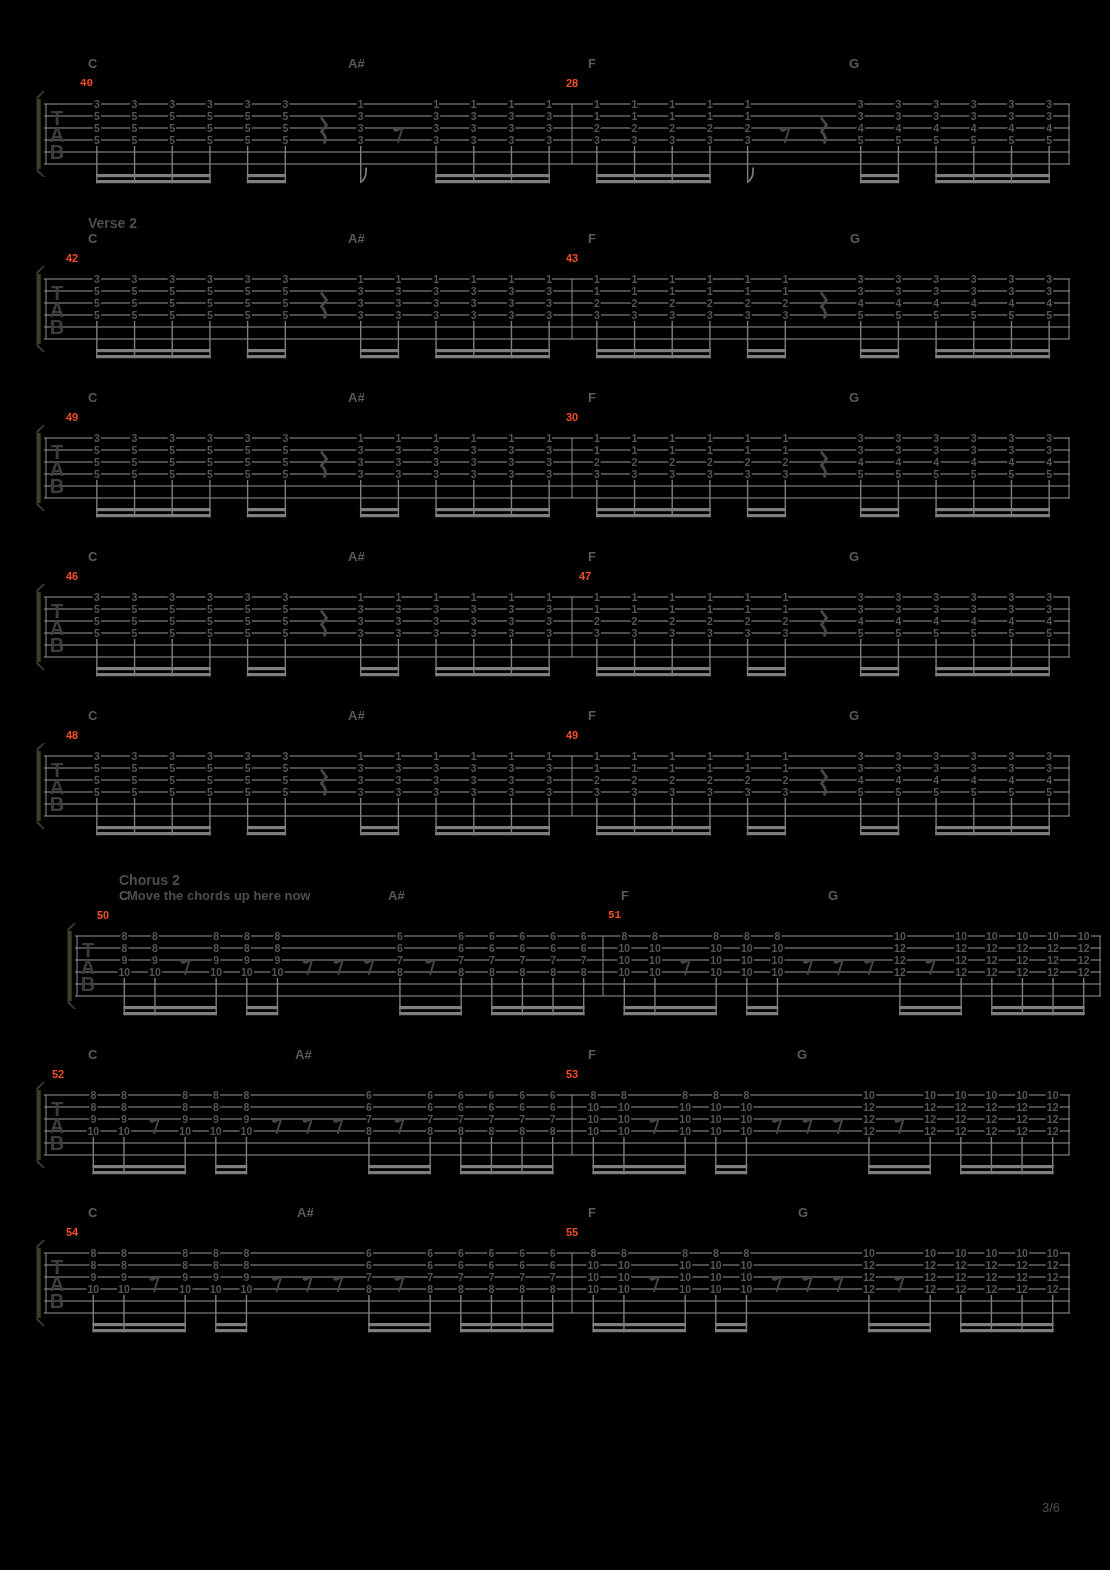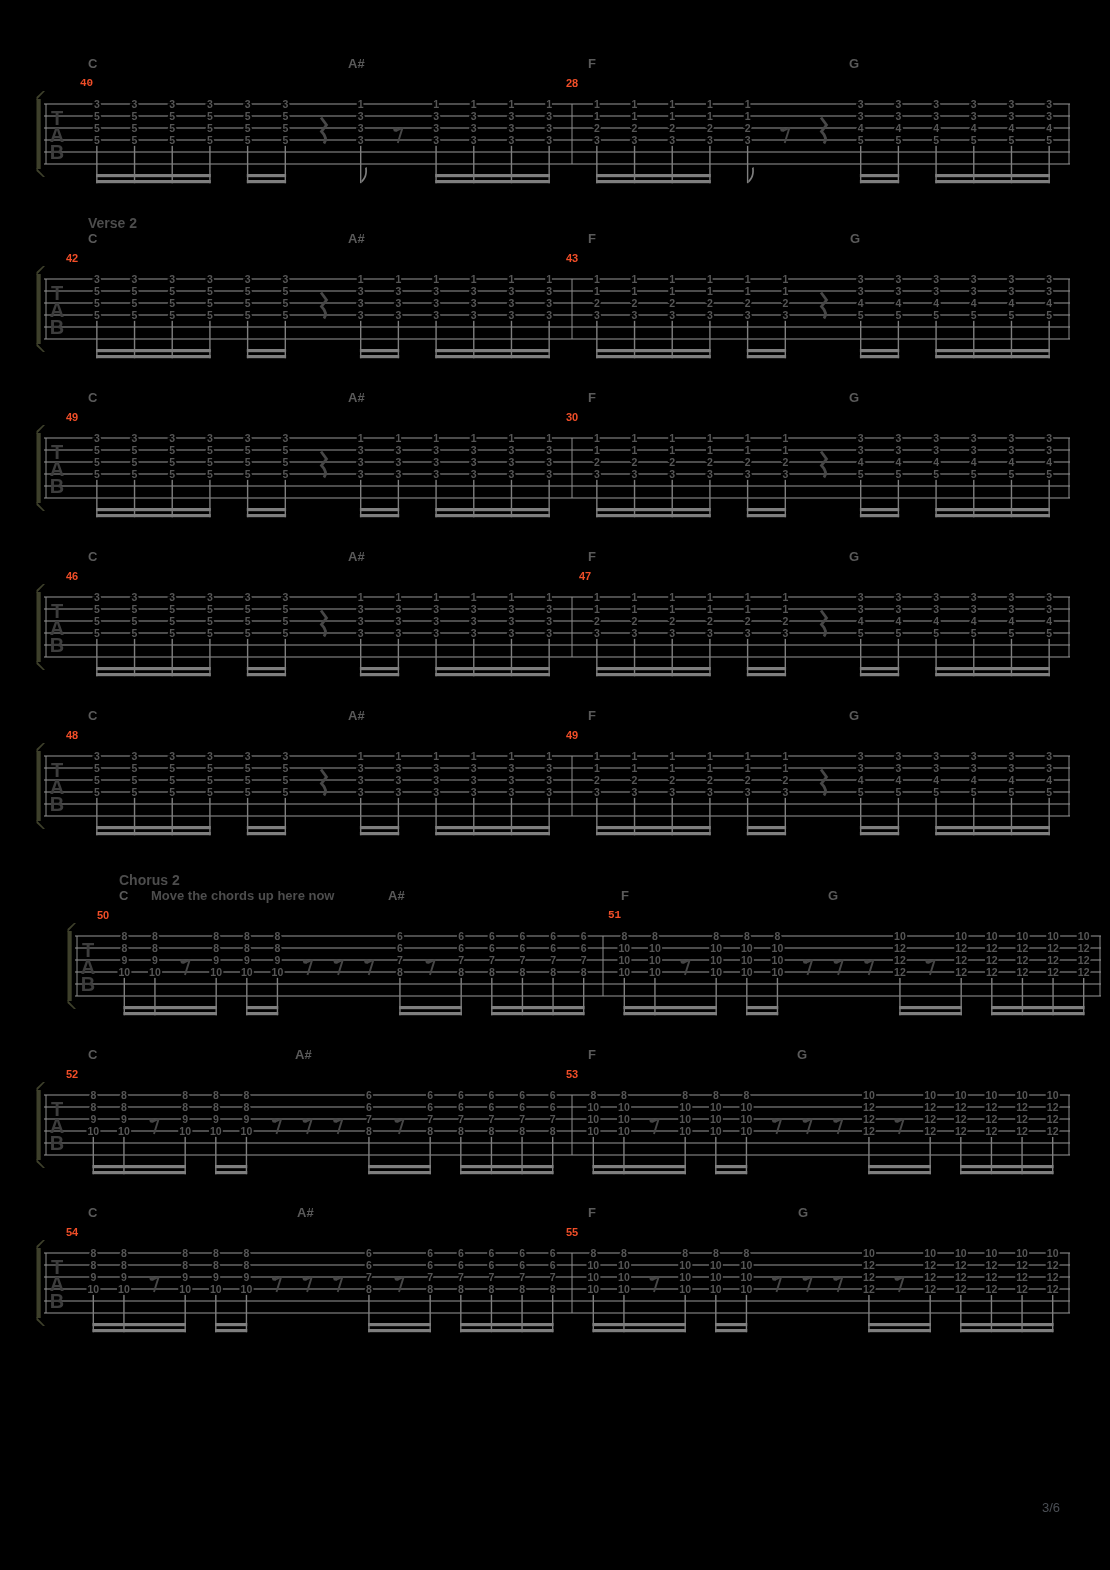--- a/index.html
+++ b/index.html
@@ -841,21 +841,21 @@
           <text x="1049.1538461538462" y="92.8" text-anchor="middle" fill="#565656" stroke="#000" stroke-width="3.5" paint-order="stroke" font-family="&quot;Liberation Sans&quot;,sans-serif" font-size="10.5px" font-weight="bold">4</text>
           <text x="1049.1538461538462" y="104.8" text-anchor="middle" fill="#565656" stroke="#000" stroke-width="3.5" paint-order="stroke" font-family="&quot;Liberation Sans&quot;,sans-serif" font-size="10.5px" font-weight="bold">5</text>
         </svg>
       </div>
       <div class="system" style="left: 0px; top: 871px; position: absolute; margin-left: 31px;">
         <div class="section-label" style="left: 88px; top: 1px;">Chorus 2</div>
         <div class="chord-label" style="left: 88px; top: 17px;">C</div>
         <div class="chord-label" style="left: 357px; top: 17px;">A#</div>
         <div class="chord-label" style="left: 590px; top: 17px;">F</div>
         <div class="chord-label" style="left: 797px; top: 17px;">G</div>
-        <div class="lyric-label" style="left: 120px; top: 17px;">Move the chords up here now</div>
+        <div class="lyric-label" style="left: 96px; top: 17px;">Move the chords up here now</div>
         <div class="measure-number" style="left: 66px; top: 38px;">50</div>
         <div class="measure-number" style="left: 577px; top: 38px; font-family: Liberation Mono, monospace;">51</div>
         <svg width="1110" height="152" viewBox="0 0 1110 152">
           <rect x="36.5" y="60" width="4.2" height="70" fill="#3e402b"></rect>
           <path d="M36.5 61 L45 52 L43 52 L36.5 58 Z
                                    M36.5 129 L45 138 L43 138 L36.5 132 Z" fill="#3e402b"></path>
           <line x1="44" y1="65" x2="1070" y2="65" stroke="#989898" stroke-width="1"></line>
           <line x1="44" y1="77" x2="1070" y2="77" stroke="#989898" stroke-width="1"></line>
           <line x1="44" y1="89" x2="1070" y2="89" stroke="#989898" stroke-width="1"></line>
           <line x1="44" y1="101" x2="1070" y2="101" stroke="#989898" stroke-width="1"></line>
@@ -1023,21 +1023,21 @@
           <text x="1052.6875" y="80.8" text-anchor="middle" fill="#565656" stroke="#000" stroke-width="3.5" paint-order="stroke" font-family="&quot;Liberation Sans&quot;,sans-serif" font-size="10.5px" font-weight="bold">12</text>
           <text x="1052.6875" y="92.8" text-anchor="middle" fill="#565656" stroke="#000" stroke-width="3.5" paint-order="stroke" font-family="&quot;Liberation Sans&quot;,sans-serif" font-size="10.5px" font-weight="bold">12</text>
           <text x="1052.6875" y="104.8" text-anchor="middle" fill="#565656" stroke="#000" stroke-width="3.5" paint-order="stroke" font-family="&quot;Liberation Sans&quot;,sans-serif" font-size="10.5px" font-weight="bold">12</text>
         </svg>
       </div>
       <div class="system" style="left: 0px; top: 1030px; position: absolute;">
         <div class="chord-label" style="left: 88px; top: 17px;">C</div>
         <div class="chord-label" style="left: 295px; top: 17px;">A#</div>
         <div class="chord-label" style="left: 588px; top: 17px;">F</div>
         <div class="chord-label" style="left: 797px; top: 17px;">G</div>
-        <div class="measure-number" style="left: 66px; top: 38px;">52</div>
+        <div class="measure-number" style="left: 52px; top: 38px;">52</div>
         <div class="measure-number" style="left: 566px; top: 38px;">53</div>
         <svg width="1110" height="152" viewBox="0 0 1110 152">
           <rect x="36.5" y="60" width="4.2" height="70" fill="#3e402b"></rect>
           <path d="M36.5 61 L45 52 L43 52 L36.5 58 Z
                                    M36.5 129 L45 138 L43 138 L36.5 132 Z" fill="#3e402b"></path>
           <line x1="44" y1="65" x2="1070" y2="65" stroke="#989898" stroke-width="1"></line>
           <line x1="44" y1="77" x2="1070" y2="77" stroke="#989898" stroke-width="1"></line>
           <line x1="44" y1="89" x2="1070" y2="89" stroke="#989898" stroke-width="1"></line>
           <line x1="44" y1="101" x2="1070" y2="101" stroke="#989898" stroke-width="1"></line>
           <line x1="44" y1="113" x2="1070" y2="113" stroke="#989898" stroke-width="1"></line>

